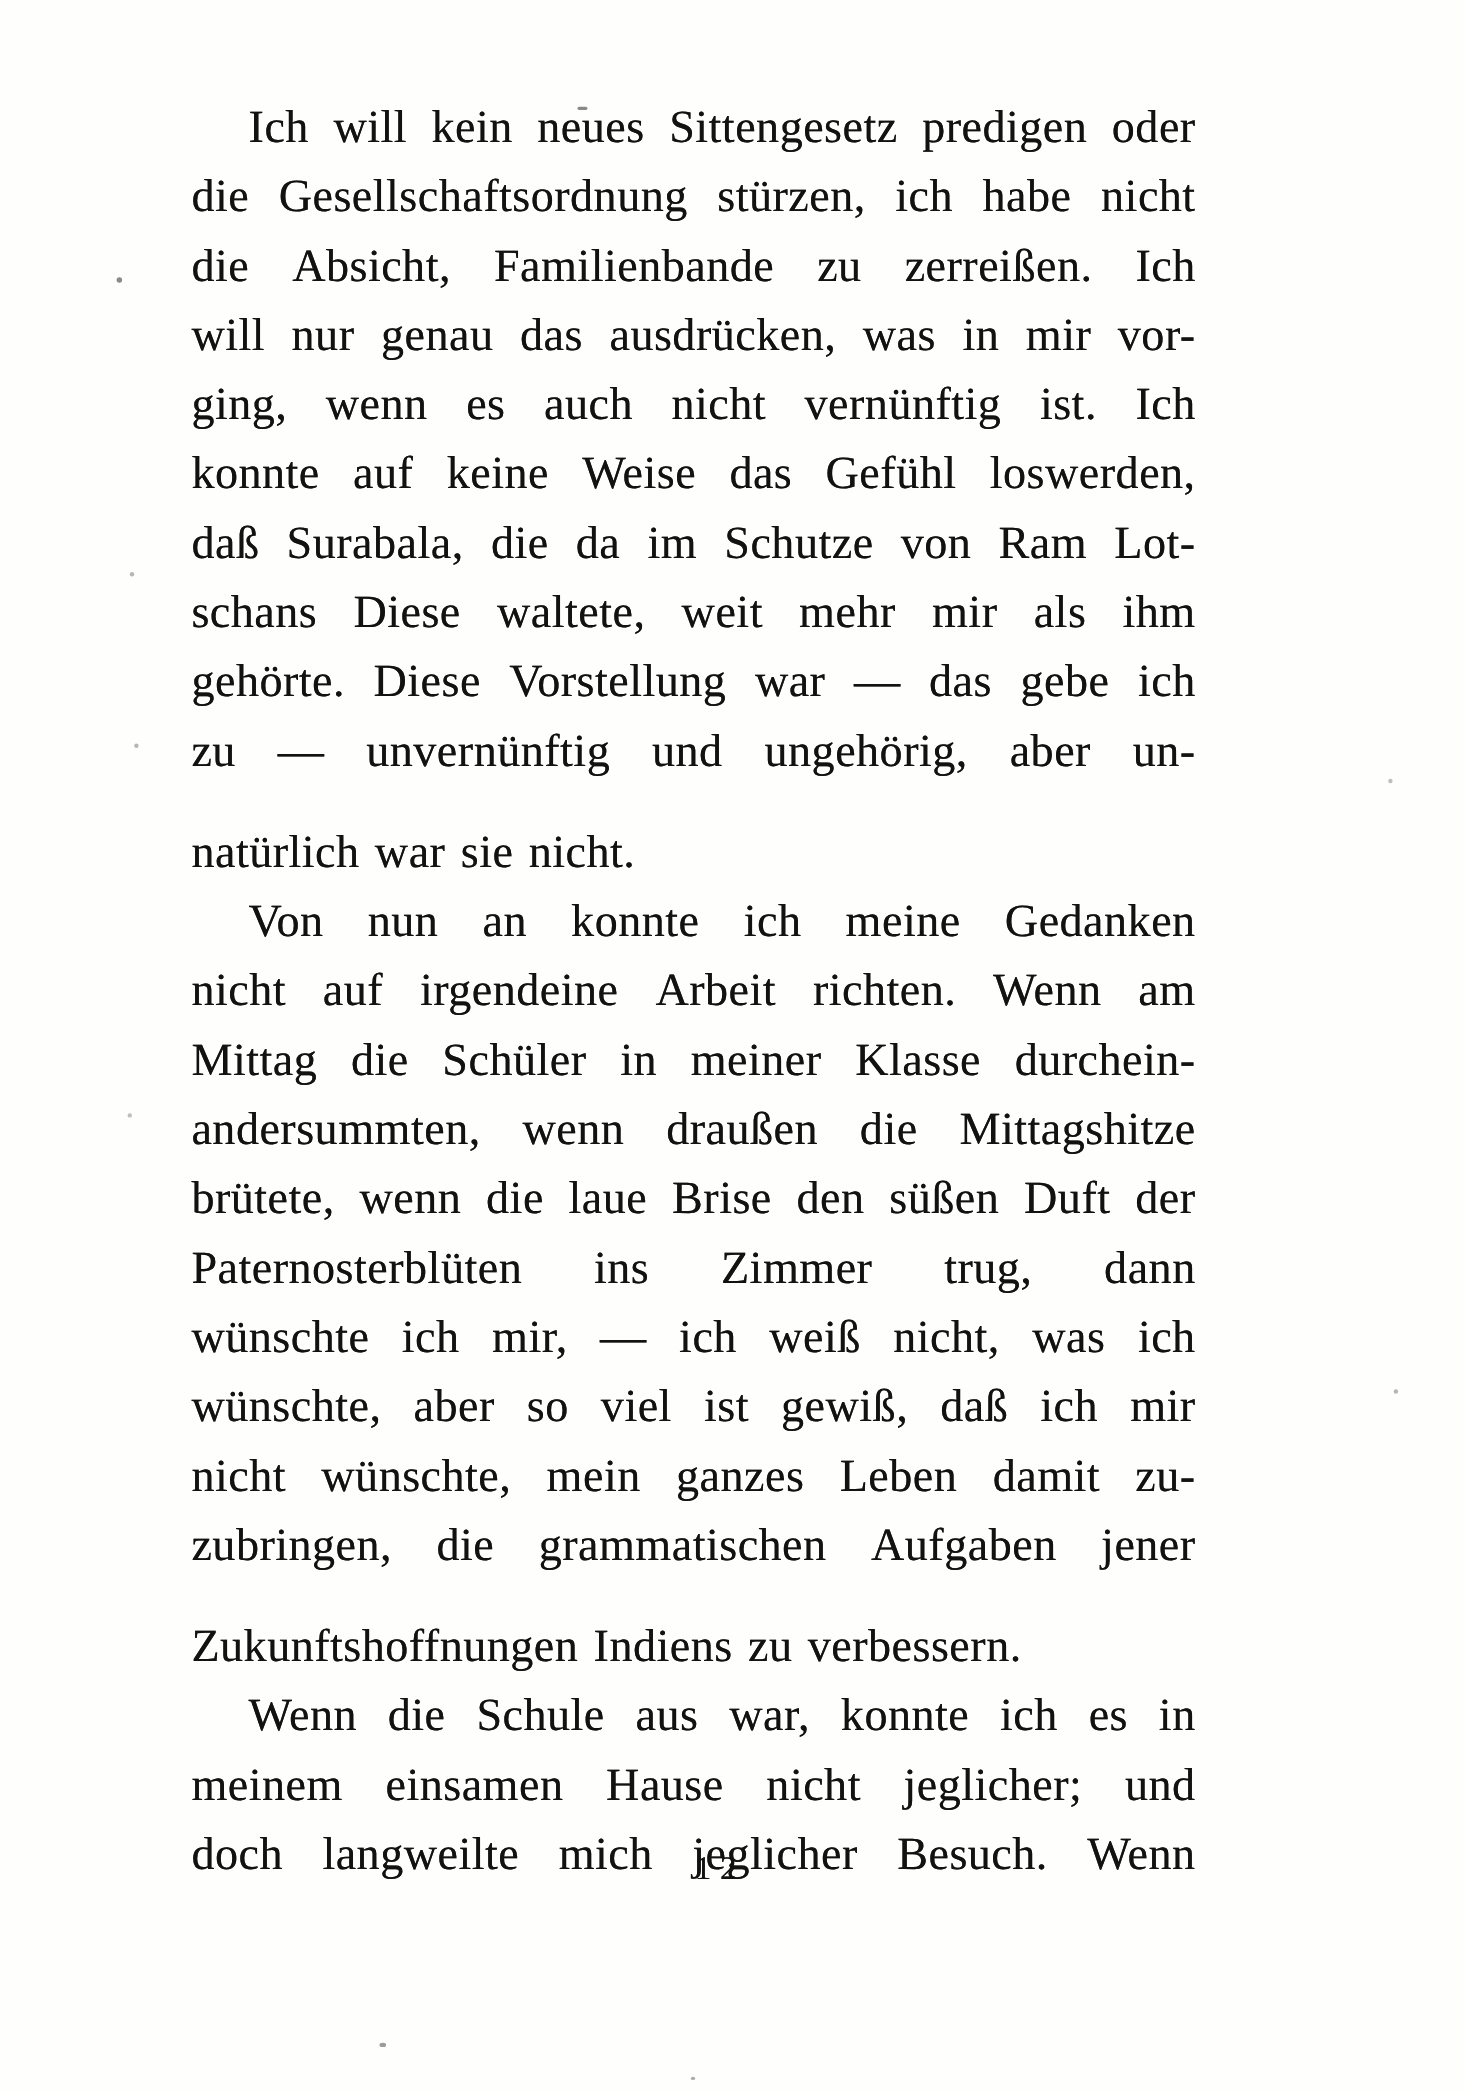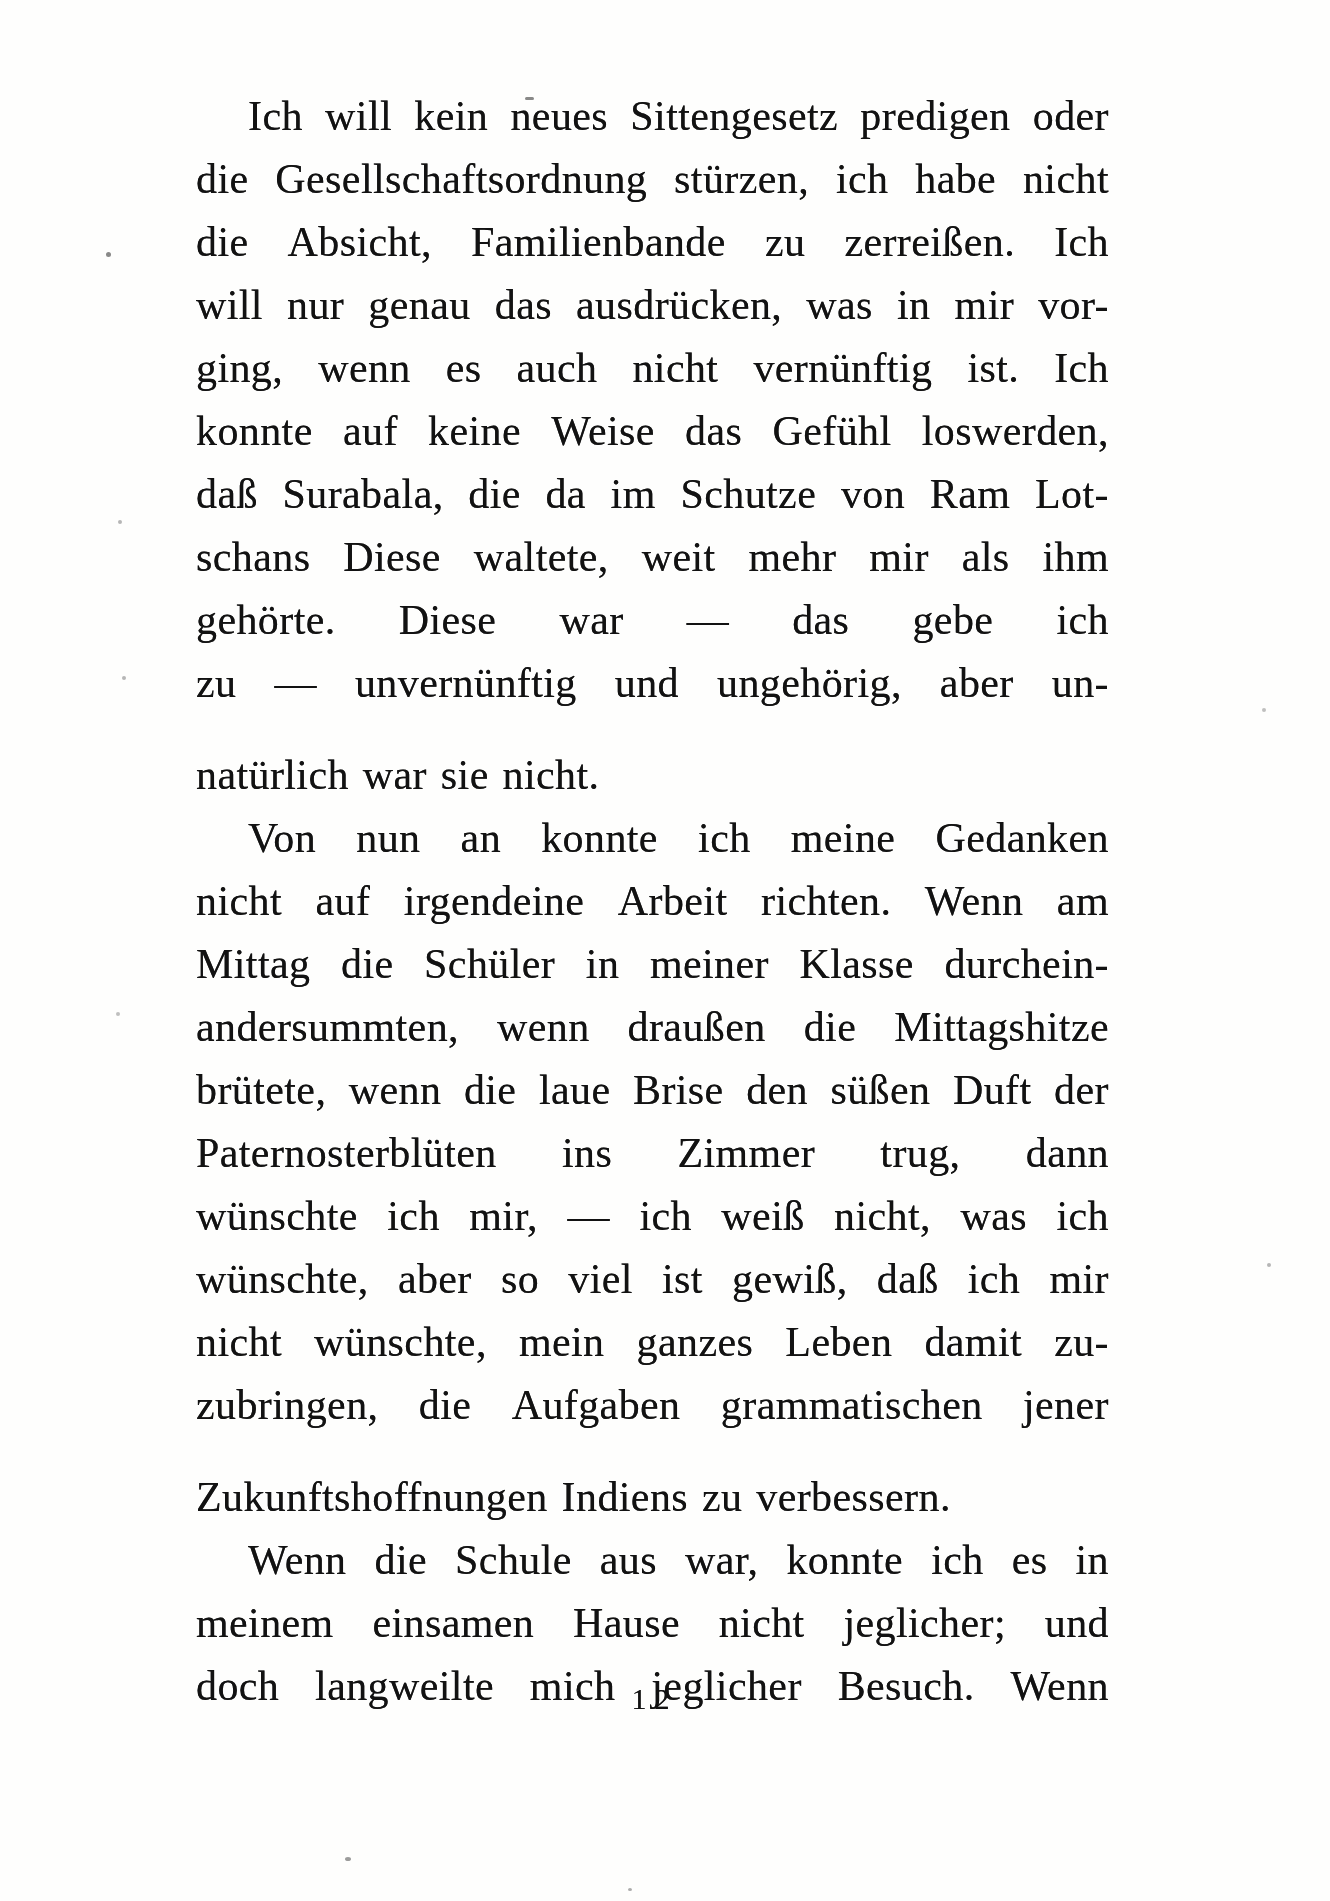--- a/index.html
+++ b/index.html
@@ -8,21 +8,21 @@
     width: 1330px;
     height: 1901px;
     margin: 0 auto;
     background: #fefefdff;
     overflow: hidden;
     font-family: "Liberation Serif", "DejaVu Serif", serif;
     color: #121212;
   }
   .text-column {
     position: absolute;
-    left: 196px;
+    left: 174px;
     top: 85px;
     width: 913px;
   }
   .line {
     height: 63px;
     line-height: 63px;
     font-size: 42px;
     letter-spacing: 0.4px;
     white-space: nowrap;
     text-shadow: 0 0 0.5px rgba(10,10,10,0.75);
@@ -147,20 +147,21 @@
           <span>waltete,</span>
           <span>weit</span>
           <span>mehr</span>
           <span>mir</span>
           <span>als</span>
           <span>ihm</span>
         </div>
       <div class="line j">
           <span>gehörte.</span>
           <span>Diese</span>
+          <span>Vorstellung</span>
           <span>war</span>
           <span>—</span>
           <span>das</span>
           <span>gebe</span>
           <span>ich</span>
         </div>
       <div class="line j">
           <span>zu</span>
           <span>—</span>
           <span>unvernünftig</span>
@@ -252,22 +253,22 @@
           <span>wünschte,</span>
           <span>mein</span>
           <span>ganzes</span>
           <span>Leben</span>
           <span>damit</span>
           <span>zu-</span>
         </div>
       <div class="line j">
           <span>zubringen,</span>
           <span>die</span>
+          <span>grammatischen</span>
           <span>Aufgaben</span>
-          <span>grammatischen</span>
           <span>jener</span>
         </div>
       <div class="line last">Zukunftshoffnungen Indiens zu verbessern.</div>
     </div>
 
     <div class="paragraph">
       <div class="line j indent">
           <span>Wenn</span>
           <span>die</span>
           <span>Schule</span>

